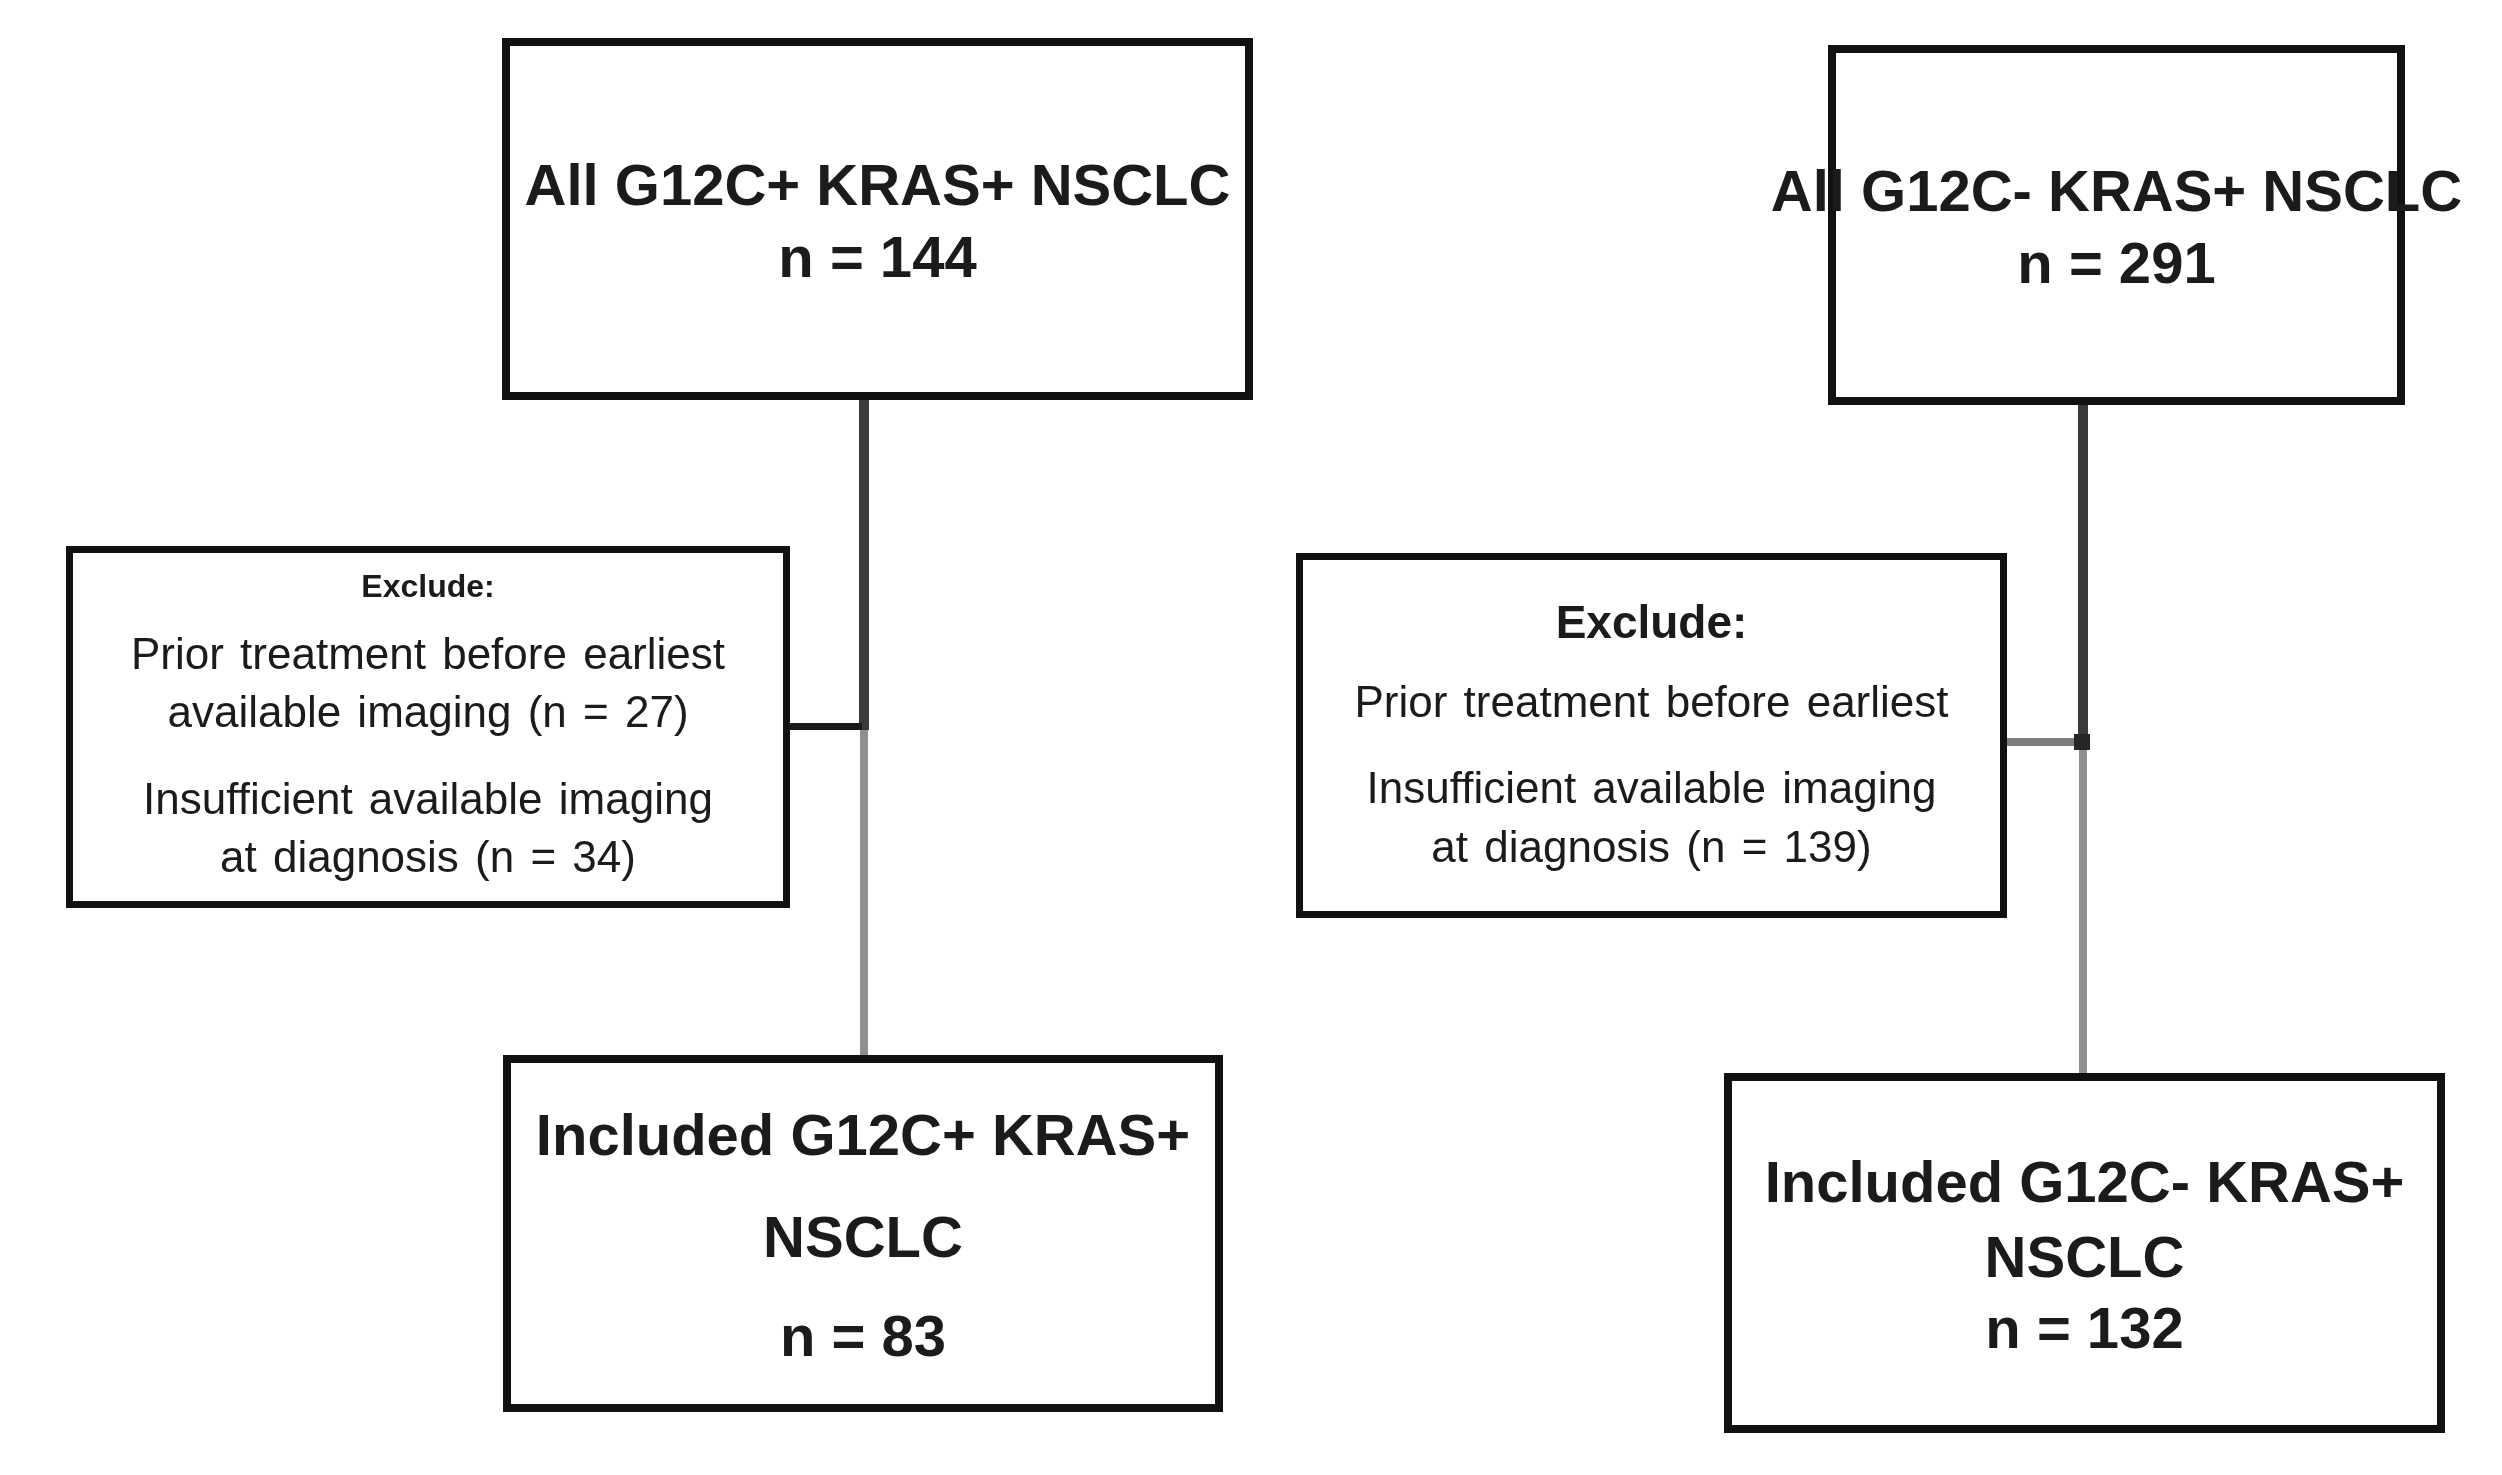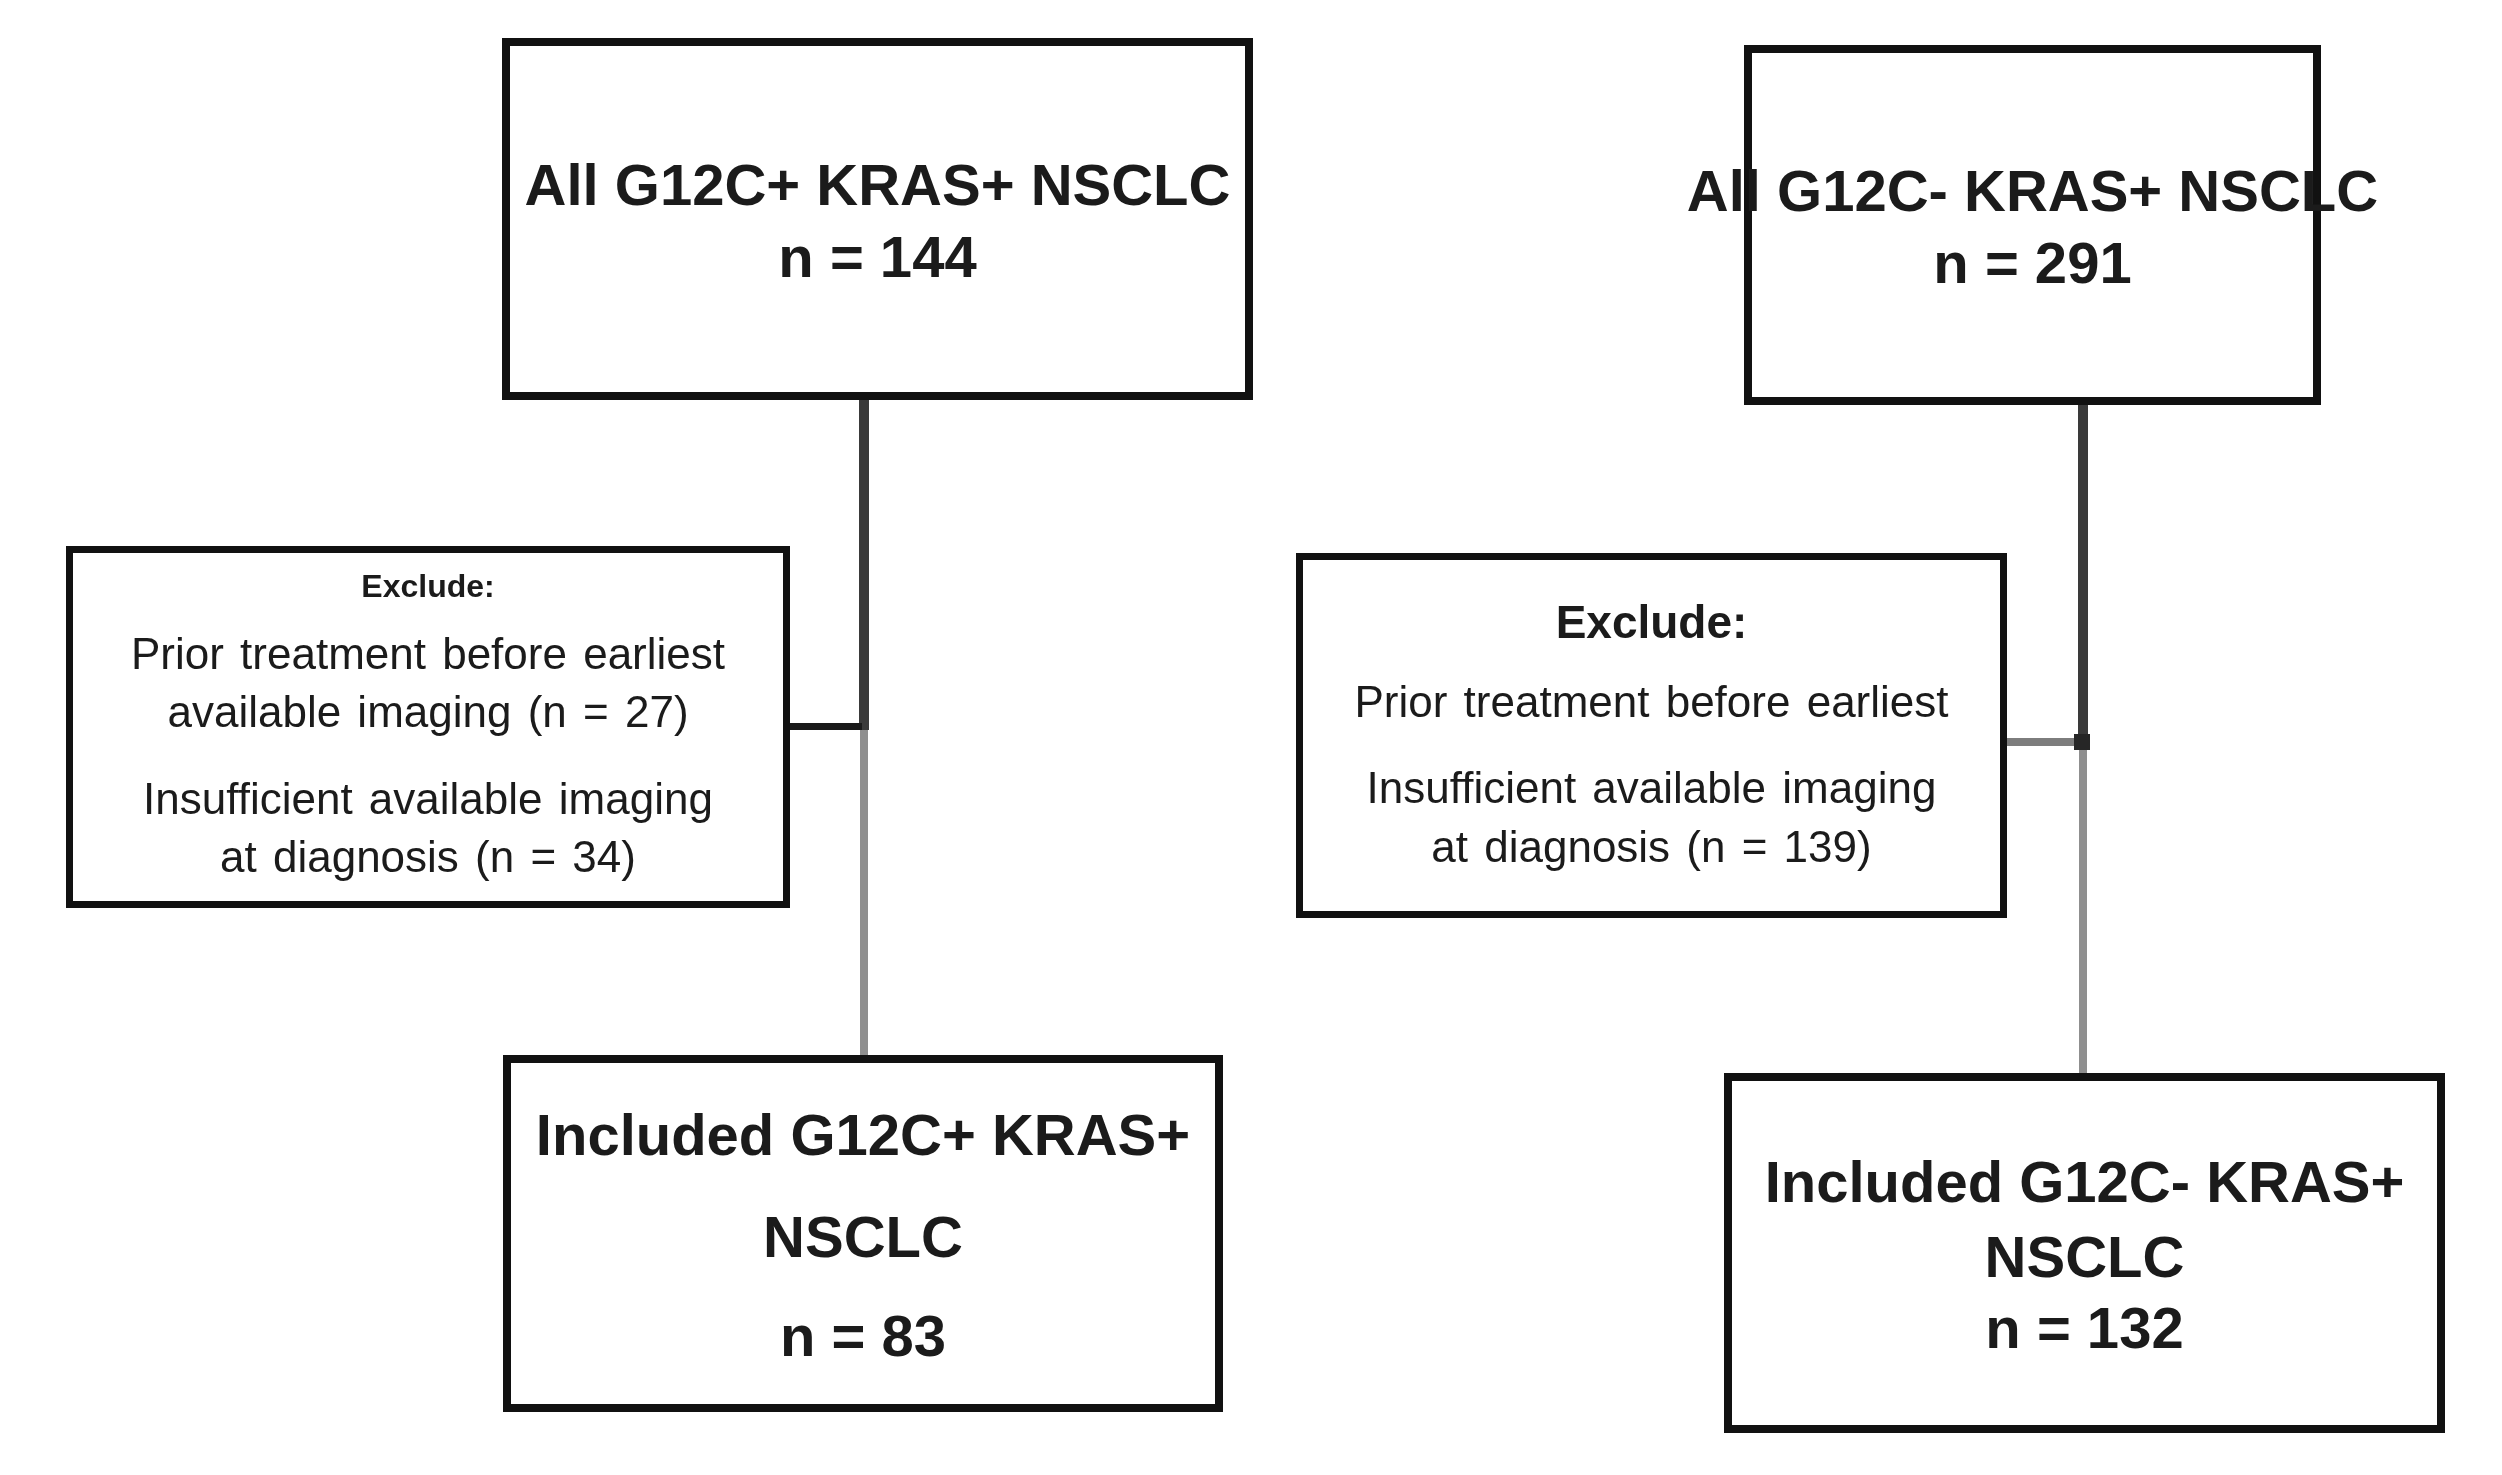--- a/index.html
+++ b/index.html
@@ -20,21 +20,21 @@
     display: flex;
     flex-direction: column;
     align-items: center;
     justify-content: center;
     text-align: center;
   }
   .box.thin { border-width: 7px; }
 
   
   #box-top-left    { left: 502px;  top: 38px;   width: 751px; height: 362px; }
-  #box-top-right   { left: 1744px; top: 45px;   width: 577px; height: 360px; }
+  #box-top-right   { left: 1828px; top: 45px;   width: 577px; height: 360px; }
   #box-excl-left   { left: 66px;   top: 546px;  width: 724px; height: 362px; }
   #box-excl-right  { left: 1296px; top: 553px;  width: 711px; height: 365px; }
   #box-bot-left    { left: 503px;  top: 1055px; width: 720px; height: 357px; gap: 28px; }
   #box-bot-right   { left: 1724px; top: 1073px; width: 721px; height: 360px; }
 
   .main-line {
     font-size: 58px;
     font-weight: 600;
     line-height: 1.28;
     white-space: nowrap;

